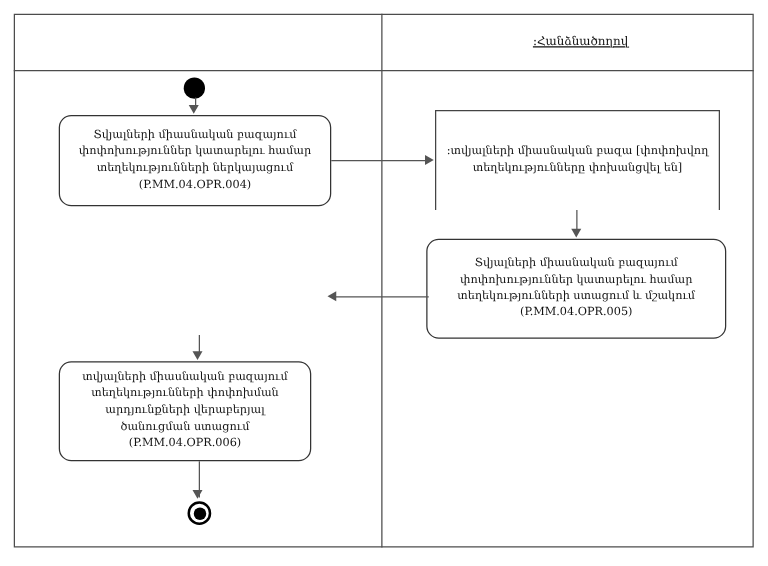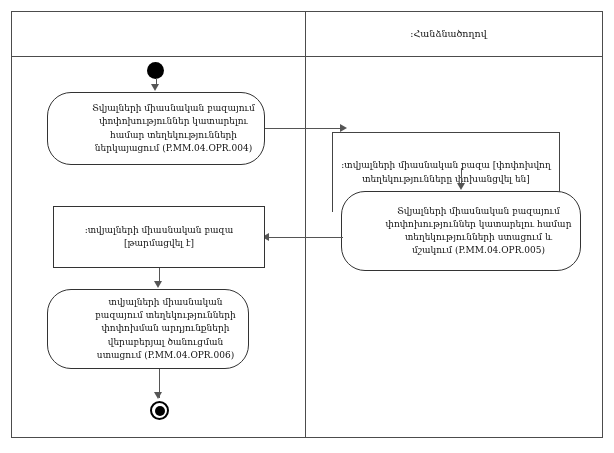--- a/index.html
+++ b/index.html
@@ -54,40 +54,39 @@
     align-items: center;
     justify-content: center;
     text-align: center;
     font-size: 9.5px;
     color: #111111;
     line-height: 1.25;
     padding: 0 8px;
     box-sizing: border-box;
   }
   .lane-title.left  { left: 11px;  width: 294px; }
-  .lane-title.right { left: 300px; width: 297px; }
+  .lane-title.right { left: 316px; width: 297px; text-decoration: underline; }
 
   
   .node {
     position: absolute;
     box-sizing: border-box;
     display: flex;
     align-items: center;
     justify-content: center;
     text-align: center;
     font-size: 9px;
     line-height: 1.45;
     color: #111111;
     background: #ffffff;
     padding: 4px 8px;
   }
   .action {
     border: 1.1px solid #333333;
-    border-radius: 24px;
-    padding-left: 43px;
+    border-radius: 10px;
   }
   .objectnode {
     border: 1.3px solid #444444;
     border-bottom: none;
     background: #ffffff;
   }
   .statebox {
     border: 1.3px solid #333333;
   }
 
@@ -164,31 +163,30 @@
 
   <div class="start-node" style="left:147px; top:62px;"></div>
   <div class="edge-v" style="left:155.5px; top:78px; height:9px;"></div>
   <div class="arrow down" style="left:151px; top:84px;"></div>
 
   <div class="node action" style="left:47px; top:92px; width:218px; height:73px;">Տվյալների միասնական բազայում փոփոխություններ կատարելու համար տեղեկությունների ներկայացում (P.MM.04.OPR.004)</div>
 
   <div class="edge-h" style="left:265px; top:128px; width:76px;"></div>
   <div class="arrow right" style="left:340px; top:124px;"></div>
 
-  <div class="node objectnode" style="left:332px; top:88px; width:228px; height:80px;margin-top:44px;">:տվյալների միասնական բազա [փոփոխվող տեղեկությունները փոխանցվել են]</div>
+  <div class="node objectnode" style="left:348px; top:88px; width:228px; height:80px;">:տվյալների միասնական բազա [փոփոխվող տեղեկությունները փոխանցվել են]</div>
 
   <div class="edge-v" style="left:461px; top:168px; height:18px;"></div>
   <div class="arrow down" style="left:456.5px; top:183px;"></div>
 
   <div class="node action" style="left:341px; top:191px; width:240px; height:80px;">Տվյալների միասնական բազայում փոփոխություններ կատարելու համար տեղեկությունների ստացում և մշակում (P.MM.04.OPR.005)</div>
 
   <div class="edge-h" style="left:265px; top:237px; width:78px;"></div>
   <div class="arrow left" style="left:262px; top:233px;"></div>
 
-  <div class="node statebox" style="left:53px; top:206px; width:212px; height:62px;">:տվյալների միասնական բազա [թարմացվել է]</div>
 
   <div class="edge-v" style="left:158.5px; top:268px; height:16px;"></div>
   <div class="arrow down" style="left:154px; top:281px;"></div>
 
   <div class="node action" style="left:47px; top:289px; width:202px; height:80px;">տվյալների միասնական բազայում տեղեկությունների փոփոխման արդյունքների վերաբերյալ ծանուցման ստացում (P.MM.04.OPR.006)</div>
 
   <div class="edge-v" style="left:158.5px; top:369px; height:29px;"></div>
   <div class="arrow down" style="left:154px; top:392px;"></div>
 
   <div class="end-node" style="left:150px; top:401px;"></div>

